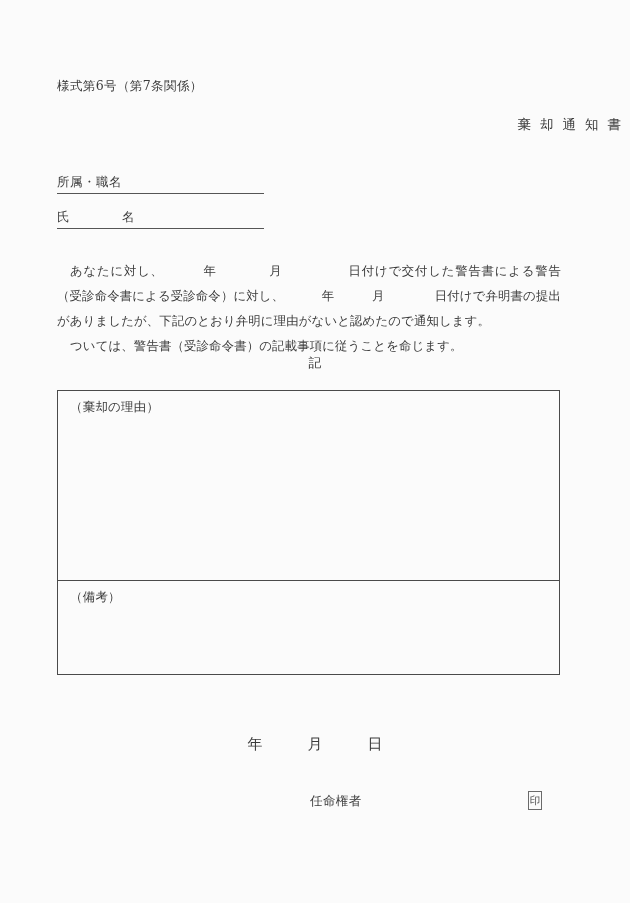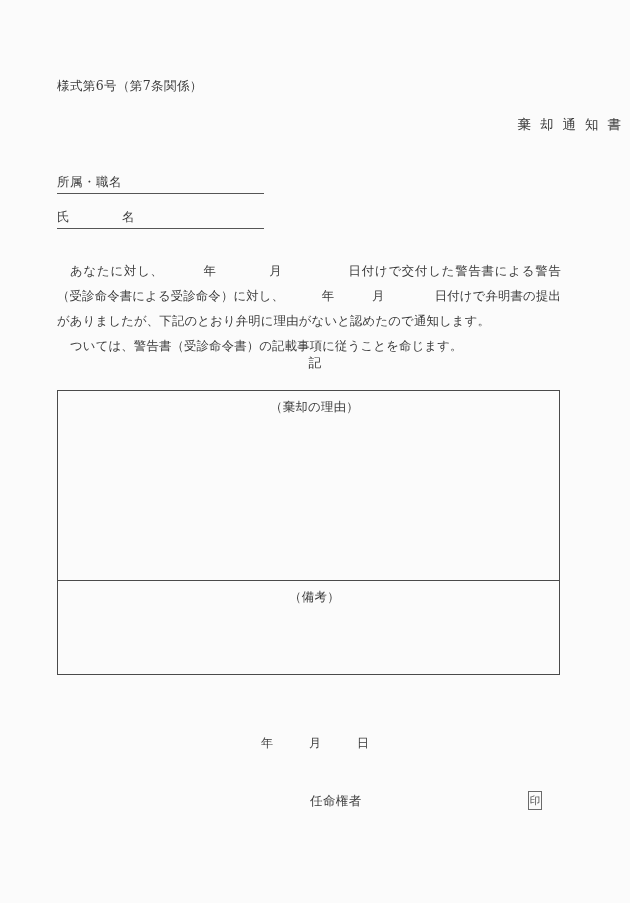--- a/index.html
+++ b/index.html
@@ -110,21 +110,20 @@
 
   
   .box-table {
     position: absolute;
     left: 57px;
     top: 390px;
     width: 503px;
     box-sizing: border-box;
     border: 1px solid #4a4a4a;
     background: transparent;
-    text-align: center;
   }
   .box-cell {
     box-sizing: border-box;
     padding: 8px 0 0 12px;
     position: relative;
   }
   .box-cell.reason  { height: 189px; }
   .box-cell.remarks {
     height: 94px;
     border-top: 1px solid #4a4a4a;
@@ -140,21 +139,21 @@
     white-space: pre-wrap;
   }
 
   
   .date-line {
     position: absolute;
     left: 0;
     right: 0;
     top: 735px;
     text-align: center;
-    font-size: 12px;
+    font-size: 15px;
     white-space: pre;
   }
 
   
   .signature-row {
     position: absolute;
     left: 310px;
     top: 773px;
     width: 250px;
     height: 20px;

